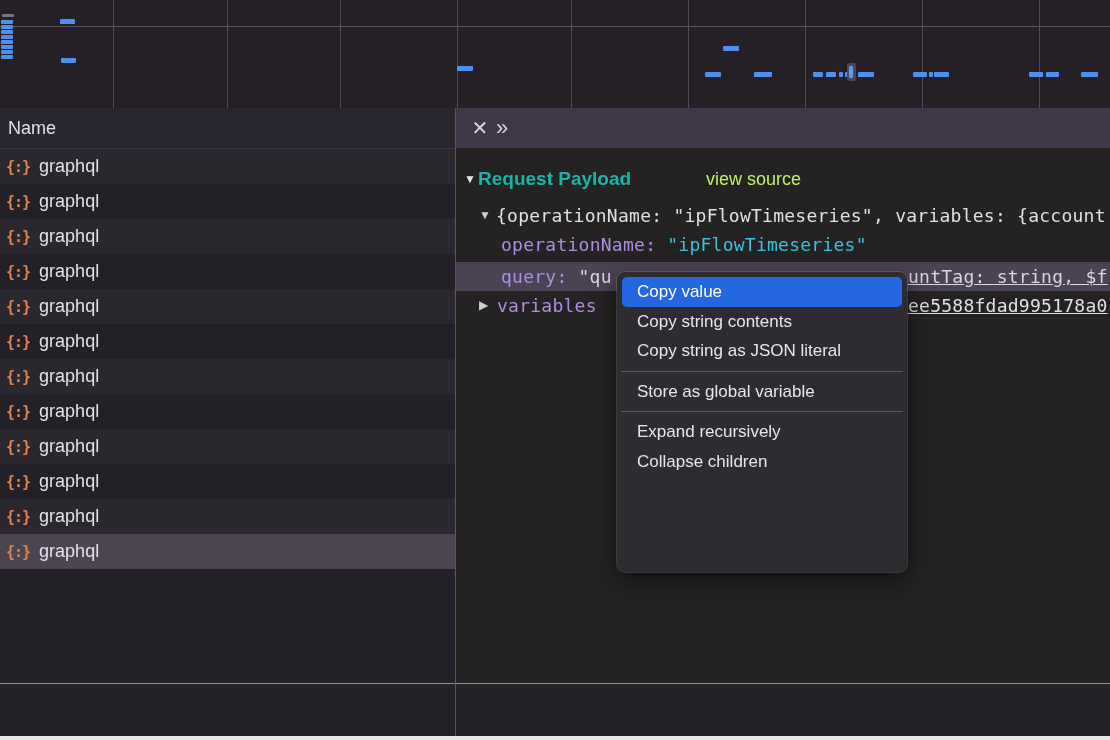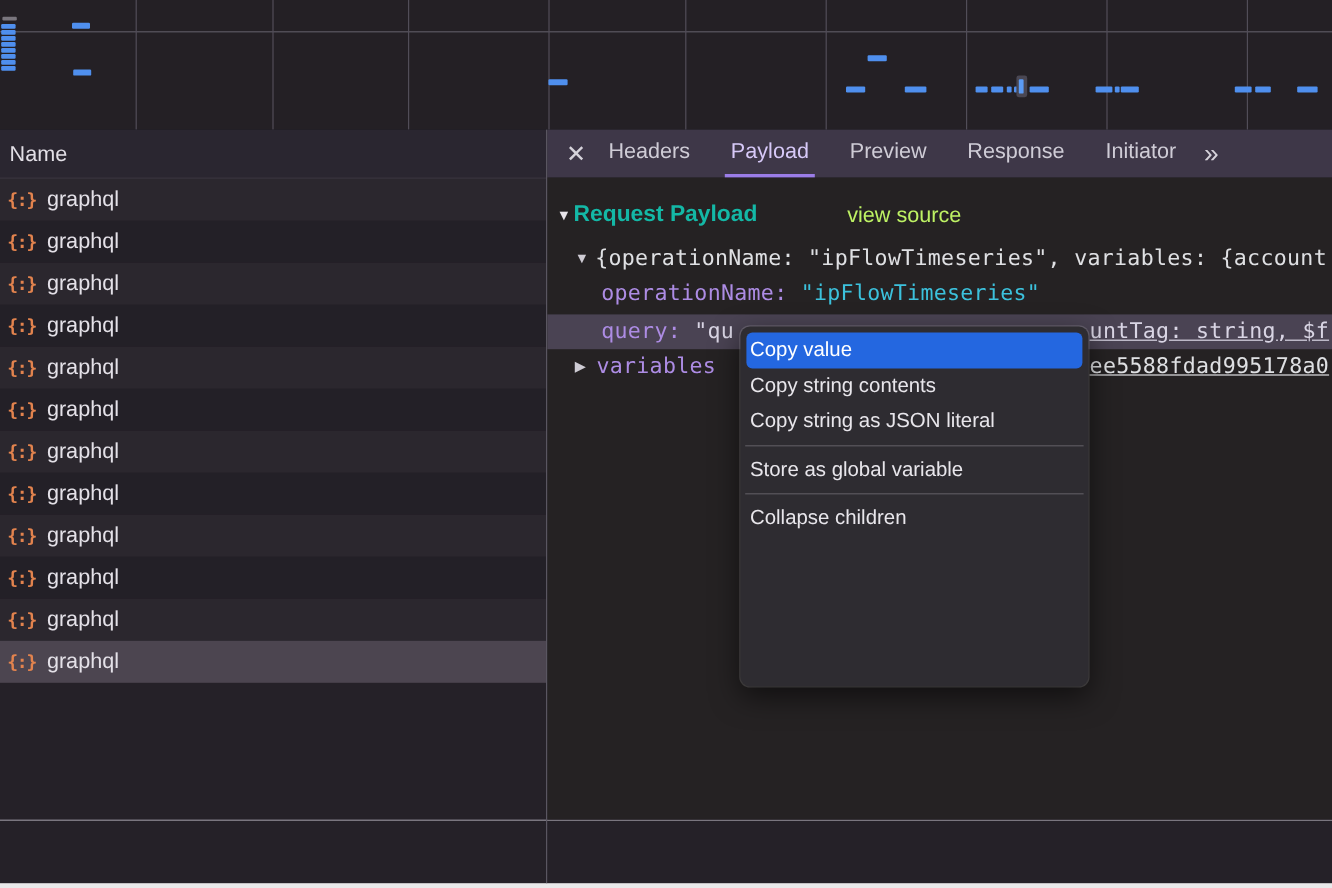--- a/index.html
+++ b/index.html
@@ -60,21 +60,21 @@
   .key{color:#ad8ce4;}
   .key-sp{padding-right:11px;}
   .str{color:#3cc1dc;}
   .white{color:#dfe0e3;}
   .white-sel{color:#d9d5e4;}
 
   
   .context-menu{position:absolute;left:617px;top:272px;width:290px;height:300px;background:#2e2c31;
                 border-radius:8px;box-shadow:0 0 0 1px rgba(255,255,255,0.14),0 8px 24px rgba(0,0,0,0.55);
                 padding:5px 0;box-sizing:border-box;z-index:10;}
-  .menu-item{height:29.5px;line-height:29.5px;font-size:17px;color:#e8e6eb;padding-left:3px;
+  .menu-item{height:29.5px;line-height:29.5px;font-size:17px;color:#e8e6eb;padding-left:15px;
              margin:0 5px;border-radius:5px;cursor:pointer;}
   .menu-item.highlighted{background:#2467e0;color:#ffffff;}
   .menu-sep{height:1px;background:#5b595f;margin:5px 4px;}
 </style>
 </head>
 <body>
 
 <div class="app">
 
   <div class="overview">
@@ -182,41 +182,20 @@
     <span class="json-icon">{:}</span>
     <span class="req-label">graphql</span>
   </div>
 </div>
 
   <div class="vdivider"></div>
   <div class="hdivider"></div>
 
   <div class="tab-bar">
     <span class="close">✕</span>
-    <span class="tabs-mount" style="display:flex;">
-  <span class="tab">
-          <span>Headers</span>
-        </span>
-
-  <span class="tab active">
-          <span>Payload</span>
-        </span>
-
-  <span class="tab">
-          <span>Preview</span>
-        </span>
-
-  <span class="tab">
-          <span>Response</span>
-        </span>
-
-  <span class="tab">
-          <span>Initiator</span>
-        </span>
-</span>
     <span class="overflow">»</span>
   </div>
 
   <div class="payload">
     <div class="section-header">
       <span class="sh-tri">▼</span>
       <span class="sh-title">Request Payload</span>
       <span class="view-source">view source</span>
     </div>
 
@@ -254,18 +233,19 @@
 
   <div class="menu-item"><span>Copy string as JSON literal</span></div>
 
   <div class="menu-sep"></div>
 
 
   <div class="menu-item"><span>Store as global variable</span></div>
 
   <div class="menu-sep"></div>
 
+  <div class="menu-item"><span>Expand recursively</span></div>
 
   <div class="menu-item"><span>Collapse children</span></div>
 </div>
 
   <div class="bottom-strip"></div>
 </div>
 
 </body></html>

